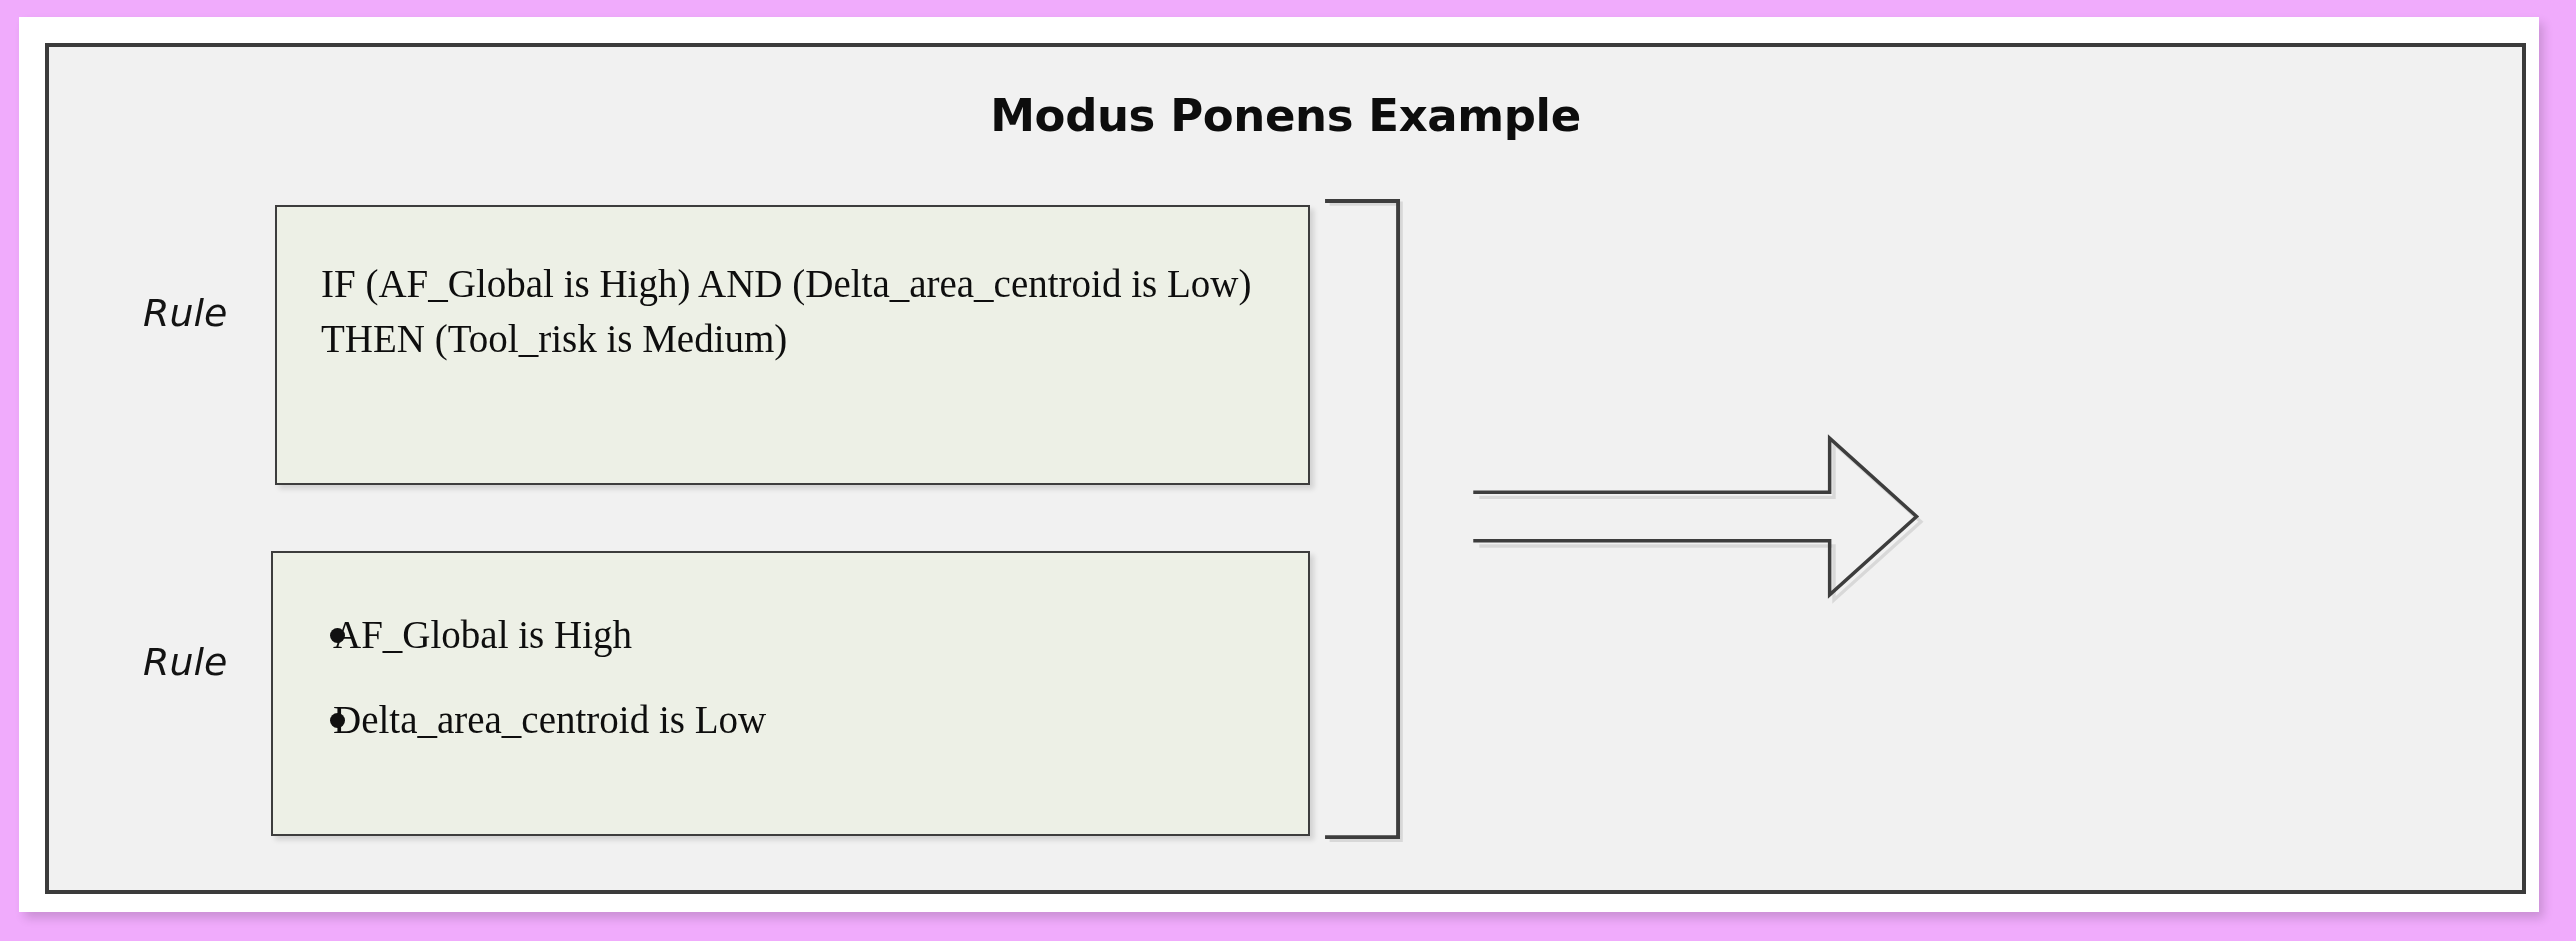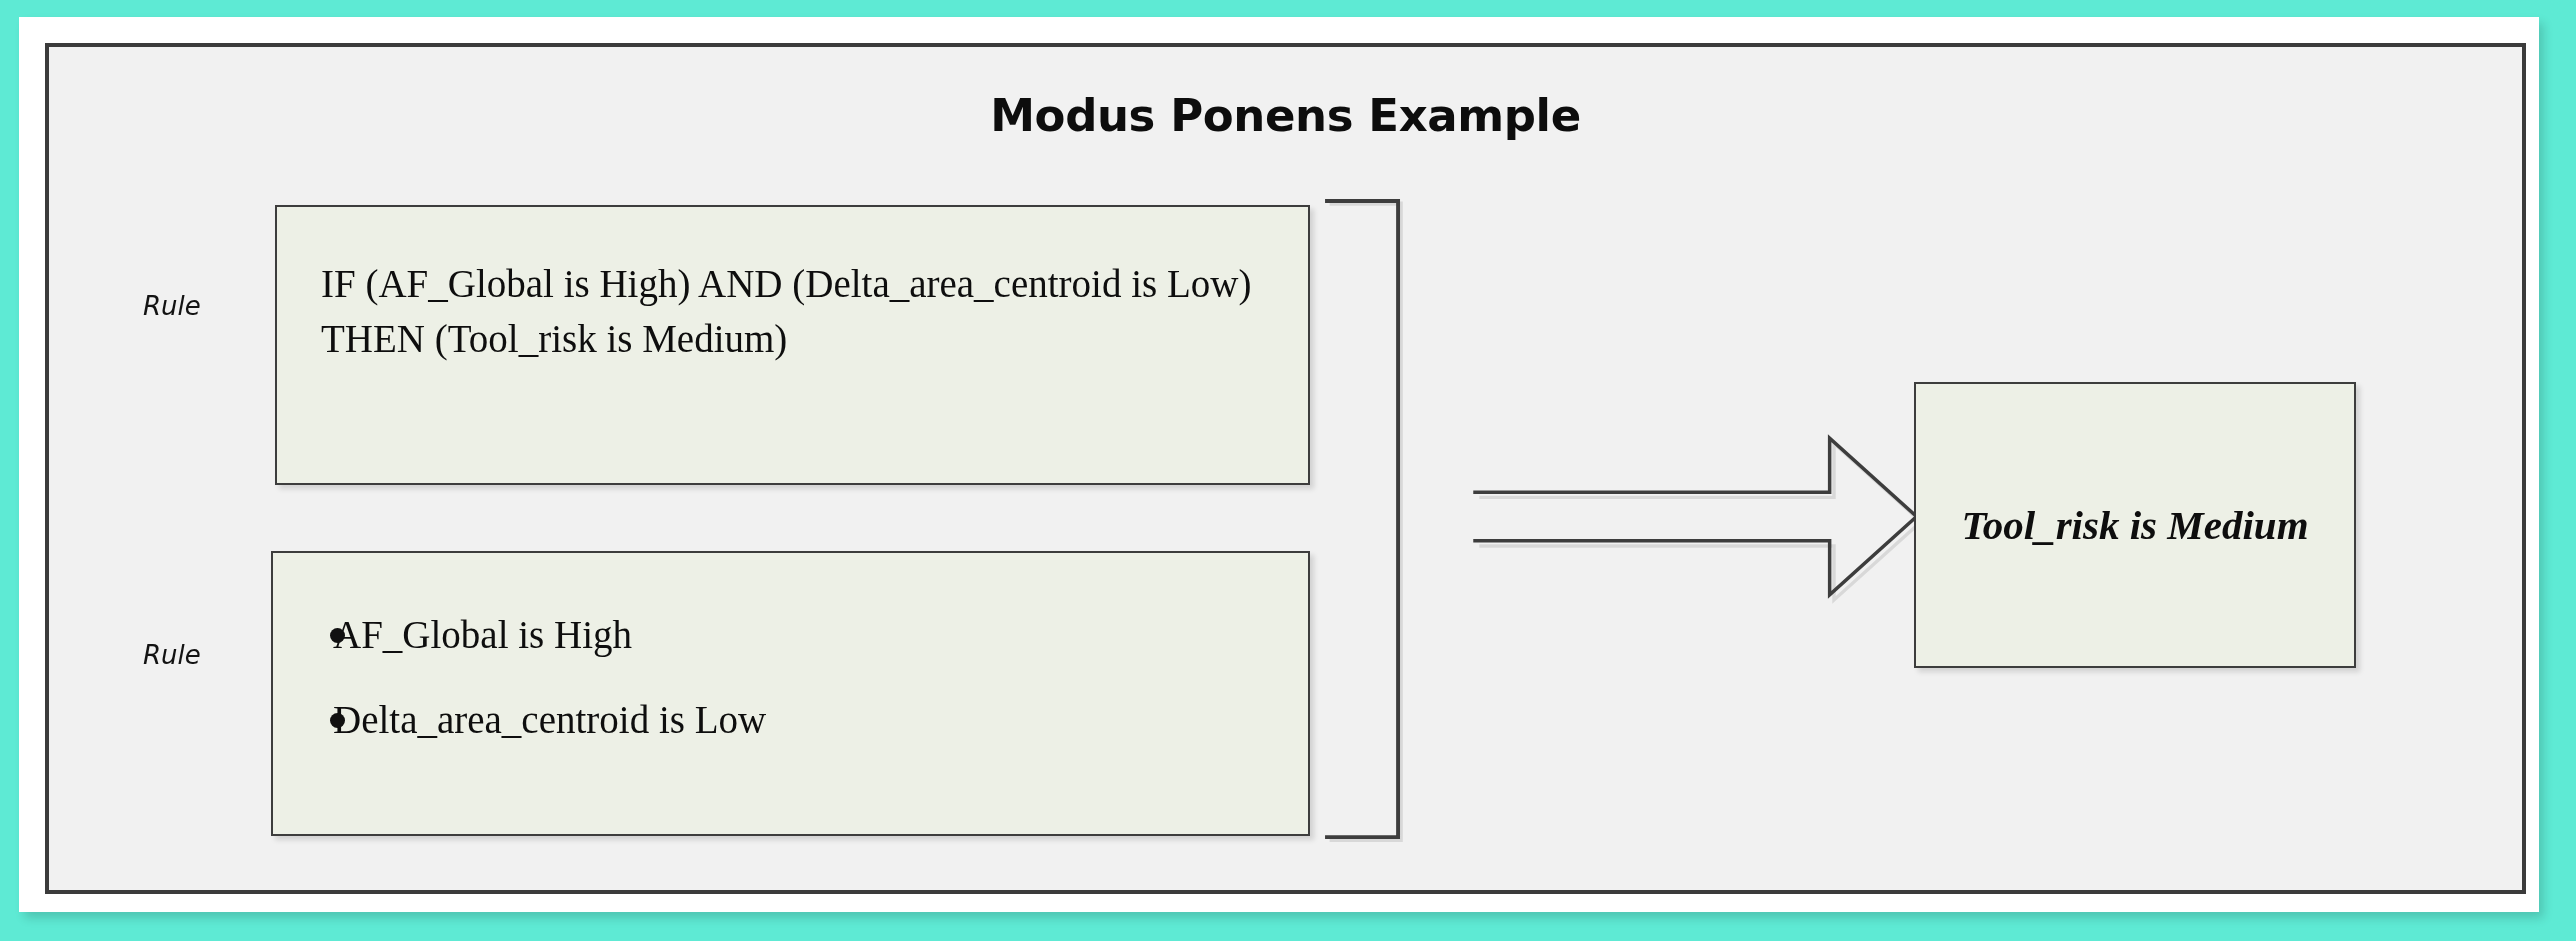--- a/index.html
+++ b/index.html
@@ -15,21 +15,21 @@
     overflow: hidden;
   }
 
   
   #page {
     position: absolute;
     left: 0;
     top: 0;
     width: 2576px;
     height: 942px;
-    background: #5eead4;
+    background: #f0abfc;
   }
   #page-shadow {
     position: absolute;
     left: 19px;
     top: 17.4px;
     width: 2520px;
     height: 895px;
     background: #ffffff;
     box-shadow: 5.2px 6px 9.6px rgba(0,0,0,0.16);
   }
@@ -59,21 +59,21 @@
     letter-spacing: -0.4px;
     color: #0d0d0d;
     white-space: nowrap;
   }
 
   
   .side-label {
     position: absolute;
     font-family: "DejaVu Sans", "Liberation Sans", sans-serif;
     font-style: italic;
-    font-size: 26px;
+    font-size: 38px;
     color: #131313;
     white-space: nowrap;
   }
   #label-rule  { left: 94px; top: 244px; }
   #label-facts { left: 94px; top: 593px; }
 
   
   .content-box {
     position: absolute;
     box-sizing: border-box;
@@ -215,19 +215,16 @@
       <path d="M 0 1 L 82 1 L 82 735 L 0 735" fill="none" stroke="#3d3d3d" stroke-width="4.5" stroke-linecap="square" stroke-linejoin="miter"></path>
     </svg>
 
     <svg id="arrow" viewBox="0 0 520 180">
       <g transform="translate(5,6)">
         <path d="M 0 62 L 408 62 L 408 0 L 508 90 L 408 180 L 408 118 L 0 118" fill="none" stroke="rgba(0,0,0,0.10)" stroke-width="4"></path>
       </g>
       <path d="M 0 62 L 408 62 L 408 0 L 508 90 L 408 180 L 408 118 L 0 118" fill="none" stroke="#3d3d3d" stroke-width="4" stroke-linecap="square" stroke-linejoin="miter"></path>
     </svg>
 
-    <div class="content-box" id="conclusion-box">
-      <div id="conclusion-text">Tool_risk is Medium</div>
-    </div>
 
   </div>
 </div>
 
 
 </body></html>

